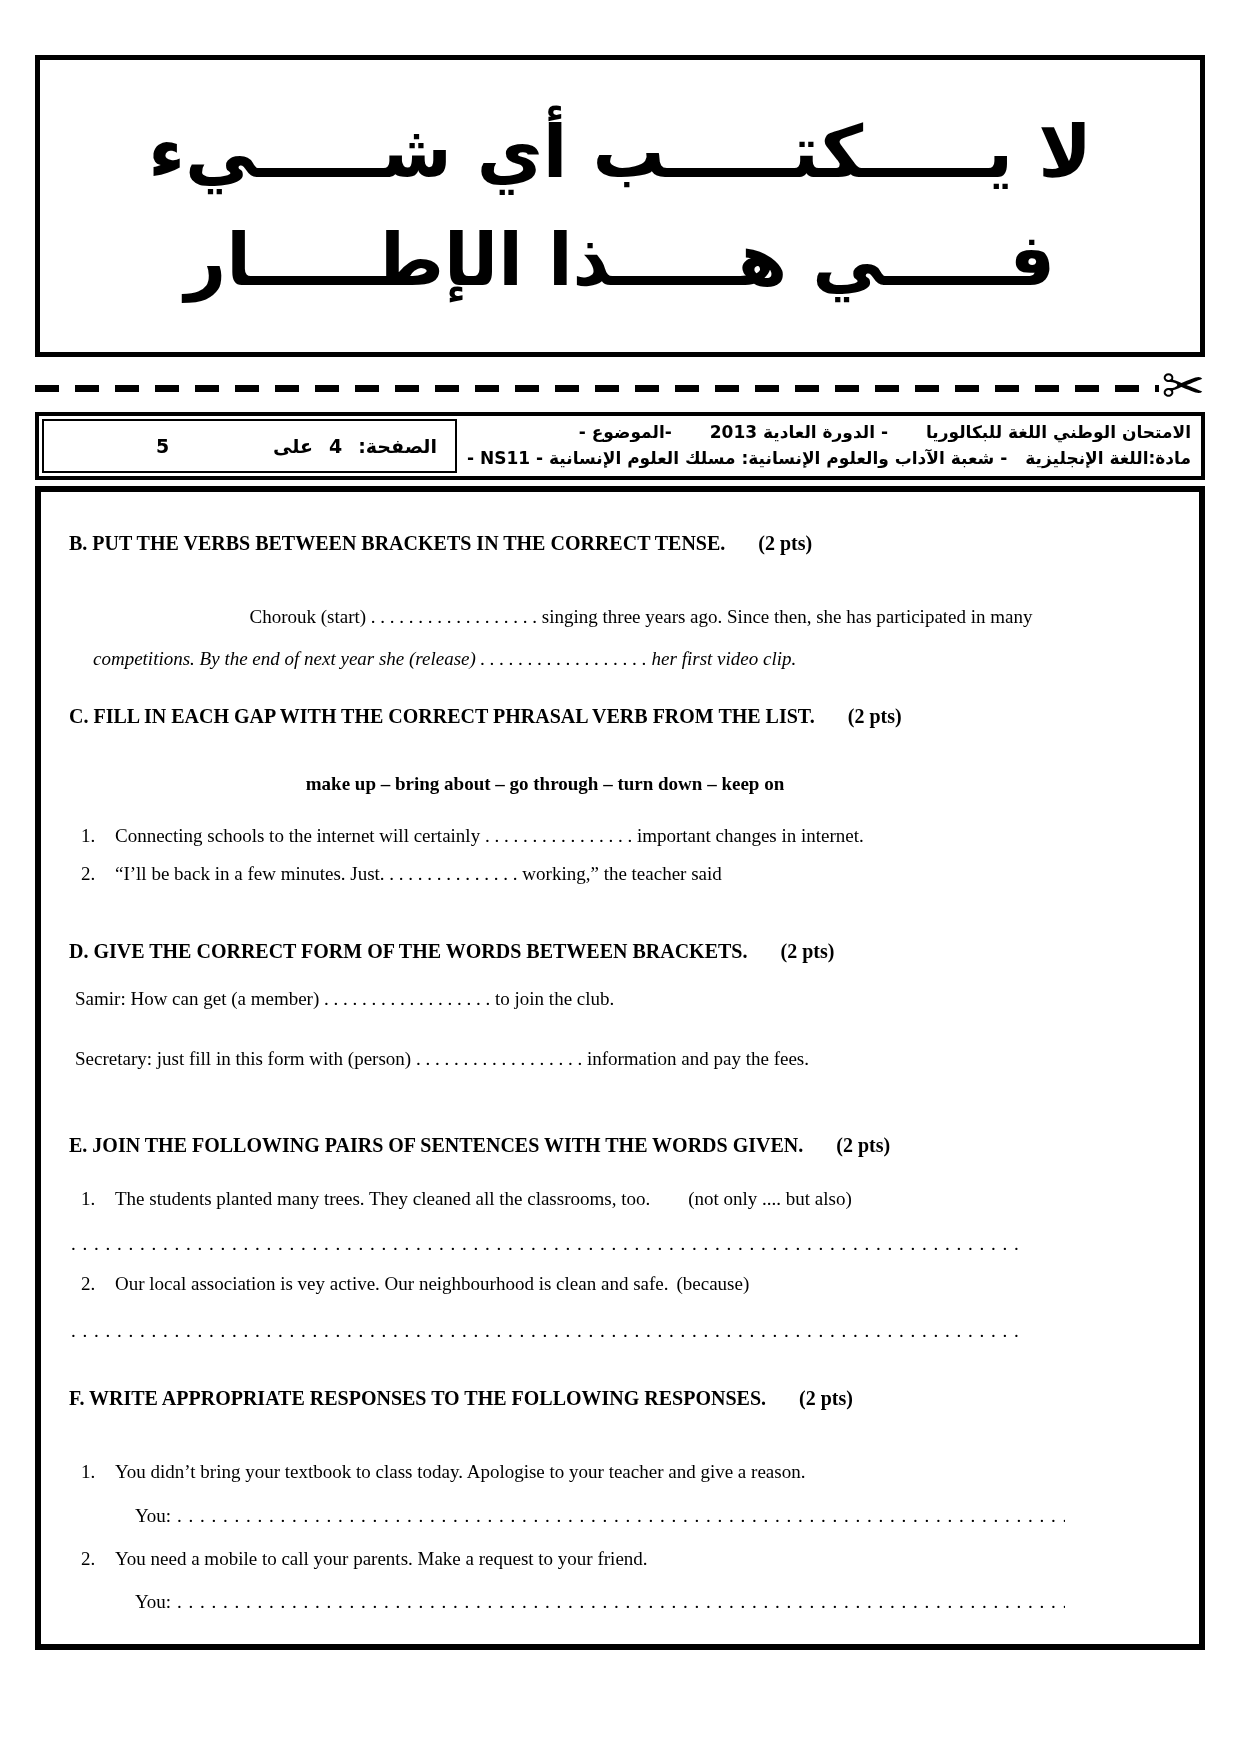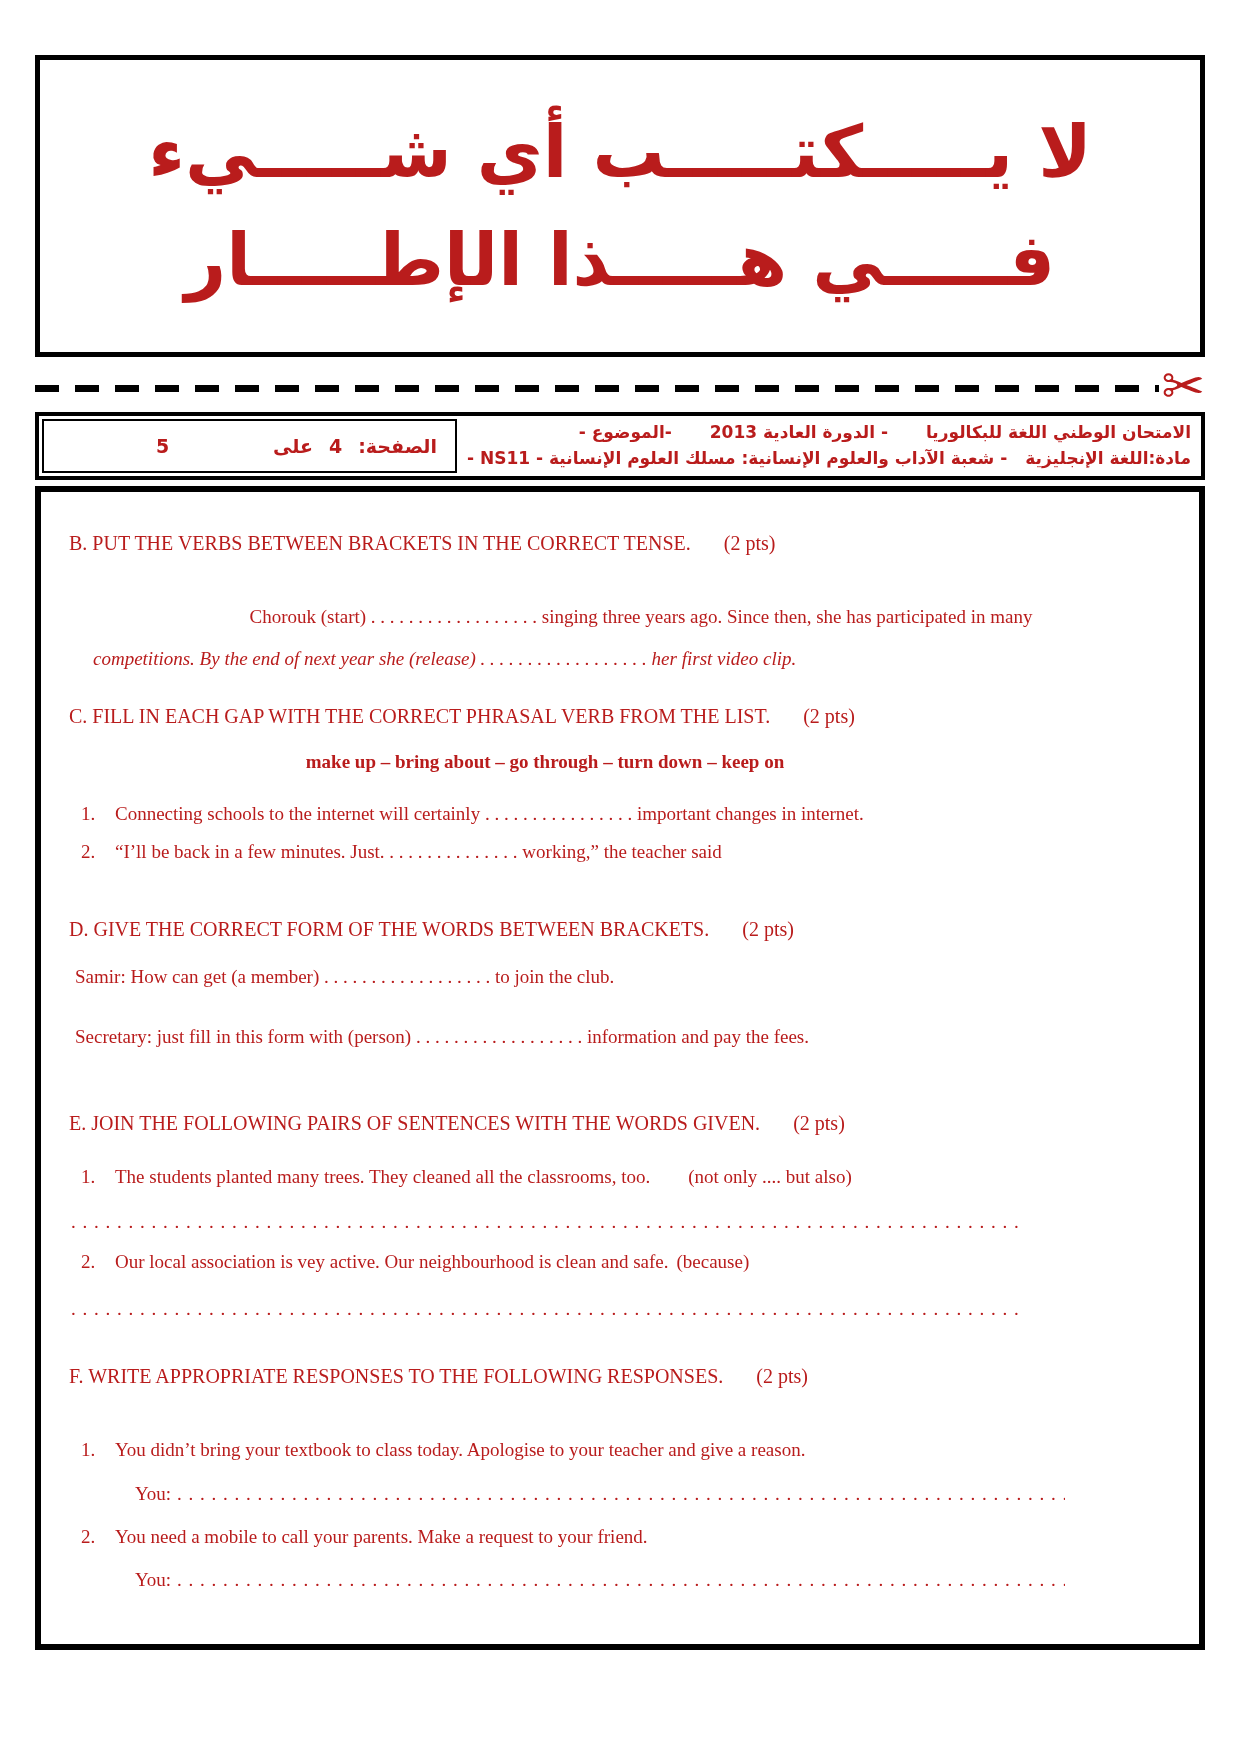--- a/index.html
+++ b/index.html
@@ -1,19 +1,19 @@
 <!DOCTYPE html>
 <html lang="en"><head>
 <meta charset="utf-8">
 <style>
   * { margin:0; padding:0; box-sizing:border-box; }
   html,body { background:#ffffff; }
   .page {
     position:relative; width:1240px; height:1754px; background:#ffffff;
-    color:#b91c1c; font-family:"Liberation Serif", serif; overflow:hidden;
+    color:#000000; font-family:"Liberation Serif", serif; overflow:hidden;
   }
 
   
   .top-frame {
     position:absolute; left:35px; top:55px; width:1170px; height:302px;
     border:5px solid #000; display:flex; flex-direction:column;
     justify-content:center; align-items:center; overflow:hidden;
   }
   .tf-line {
     direction:rtl; font-family:"DejaVu Sans", sans-serif; font-weight:bold;
@@ -54,21 +54,21 @@
   }
   .pi-spacer { flex:1; }
   .pi-end { width:78px; }
 
   
   .content-box {
     position:absolute; left:35px; top:486px; width:1170px; height:1164px;
     border:6px solid #000; padding:38px 28px 0 28px; background:#fff;
     font-size:19px; line-height:27px;
   }
-  .heading { font-weight:normal; font-size:20px; white-space:nowrap; }
+  .heading { font-weight:bold; font-size:20px; white-space:nowrap; }
   .heading .pts { margin-left:28px; }
   .line { white-space:nowrap; }
   .ind-42 { margin-left:42px;text-align:center; }
   .ind-24 { margin-left:24px; }
   .ind-6  { margin-left:6px;  }
   .word-bank { text-align:center; font-weight:bold; margin-right:150px; }
   .item { display:flex; margin-left:12px; white-space:nowrap; }
   .item .num { flex:0 0 34px; }
   .item .hint { margin-left:38px; }
   .item.tight-hint .hint { margin-left:8px; }
@@ -79,21 +79,21 @@
   .youline {
     display:flex; margin-left:66px; width:930px; overflow:hidden;
     white-space:nowrap;
   }
   .youline .dots-fill { flex:1; overflow:hidden; margin-left:6px; letter-spacing:1px; }
 
   
   .mt-b1   { margin-top:46px; }
   .mt-b2   { margin-top:15px;font-style:italic; }
   .mt-ch   { margin-top:31px; }
-  .mt-bank { margin-top:18px; }
+  .mt-bank { margin-top:40px; }
   .mt-c1   { margin-top:25px; }
   .mt-c2   { margin-top:11px; }
   .mt-dh   { margin-top:51px; }
   .mt-d1   { margin-top:20px; }
   .mt-d2   { margin-top:33px; }
   .mt-eh   { margin-top:60px; }
   .mt-e1   { margin-top:26px; }
   .mt-ed1  { margin-top:18px; }
   .mt-e2   { margin-top:13px; }
   .mt-ed2  { margin-top:20px; }

